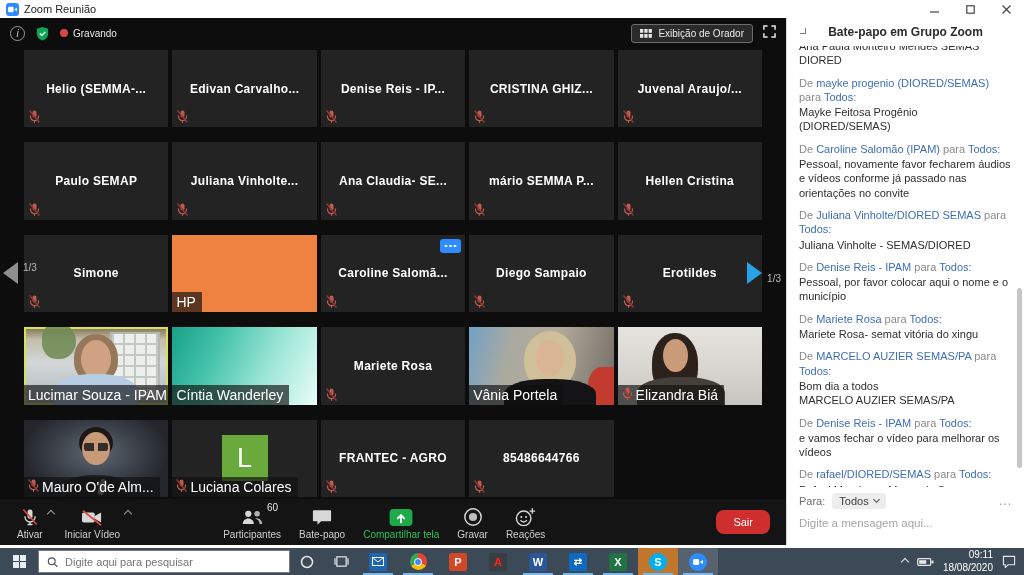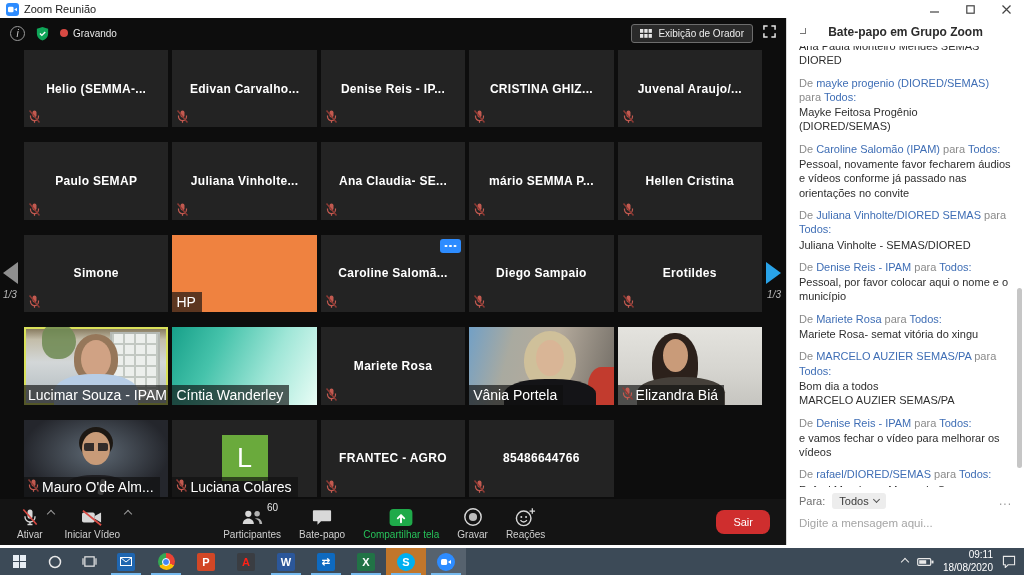--- a/index.html
+++ b/index.html
@@ -79,21 +79,21 @@
   .bg-elizandra .p-torso { width:88px; height:34px; left:44%; bottom:-6px; margin-left:-44px; background:#45403a; border-radius:45% 45% 0 0; }
   .bg-mauro .p-hair  { width:34px; height:32px; left:50%; top:10%; margin-left:-17px; background:#1d1813; border-radius:50%; }
   .bg-mauro .p-face  { width:28px; height:33px; left:50%; top:16%; margin-left:-14px; background:#c89b78; border-radius:50%; }
   .bg-mauro .p-extra { width:24px; height:8px; left:50%; top:30%; margin-left:-12px; border-radius:2px;
       background:linear-gradient(90deg,rgba(25,25,28,.85) 0 42%,transparent 42% 58%,rgba(25,25,28,.85) 58% 100%); }
   .bg-mauro .p-torso { width:66px; height:28px; left:50%; bottom:-6px; margin-left:-33px; background:#202024; border-radius:45% 45% 0 0; }
   .bg-mauro .person::after { content:''; position:absolute; width:6px; height:16px; left:52%; bottom:2px;
       background:#8f8f8f; border-radius:2px; transform:rotate(14deg); }
 
   
-  .nav-prev,.nav-next { position:absolute; top:244px; z-index:4; display:flex; flex-direction:column; gap:5px;font-style:italic; }
+  .nav-prev,.nav-next { position:absolute; top:244px; z-index:4; display:flex; flex-direction:row; gap:5px; }
   .nav-prev { left:3px; align-items:flex-start; }
   .nav-next { right:5px; align-items:flex-end; }
   .tri-left  { width:0; height:0; border-top:11px solid transparent; border-bottom:11px solid transparent; border-right:15px solid #8f8f8f; }
   .tri-right { width:0; height:0; border-top:11px solid transparent; border-bottom:11px solid transparent; border-left:15px solid #29a3e8; }
   .pag-label { color:#b9b9b9; font-size:10px; }
 
   
   .m-toolbar { height:46px; background:#141414; display:flex; align-items:center; padding:0 8px; flex:0 0 46px; }
   .tb-item { display:flex; flex-direction:column; align-items:center; justify-content:center; gap:2px;
              color:#cfcfcf; font-size:10px; padding:0 9px; height:46px; }
@@ -622,20 +622,27 @@
 
   <div class="taskbar">
     <div class="tb-start">
       <span class="win-logo">
           <span></span>
           <span></span>
           <span></span>
           <span></span>
         </span>
     </div>
+    <div class="tb-search">
+      <svg width="12" height="12" viewBox="0 0 14 14" fill="none" stroke="#555" stroke-width="1.5">
+          <circle cx="6" cy="6" r="4.3"></circle>
+          <path d="M9.3 9.3L13 13"></path>
+        </svg>
+      <input placeholder="Digite aqui para pesquisar" style="">
+    </div>
     <div class="tb-btn">
       <svg width="14" height="14" viewBox="0 0 14 14" fill="none" stroke="#e8e8e8" stroke-width="1.5">
           <circle cx="7" cy="7" r="5.5"></circle>
         </svg>
     </div>
     <div class="tb-btn">
       <svg width="15" height="13" viewBox="0 0 16 14" fill="none" stroke="#e8e8e8" stroke-width="1.3">
           <rect x="3" y="2" width="10" height="10"></rect>
           <path d="M1 3.5v7M15 3.5v7"></path>
         </svg>

